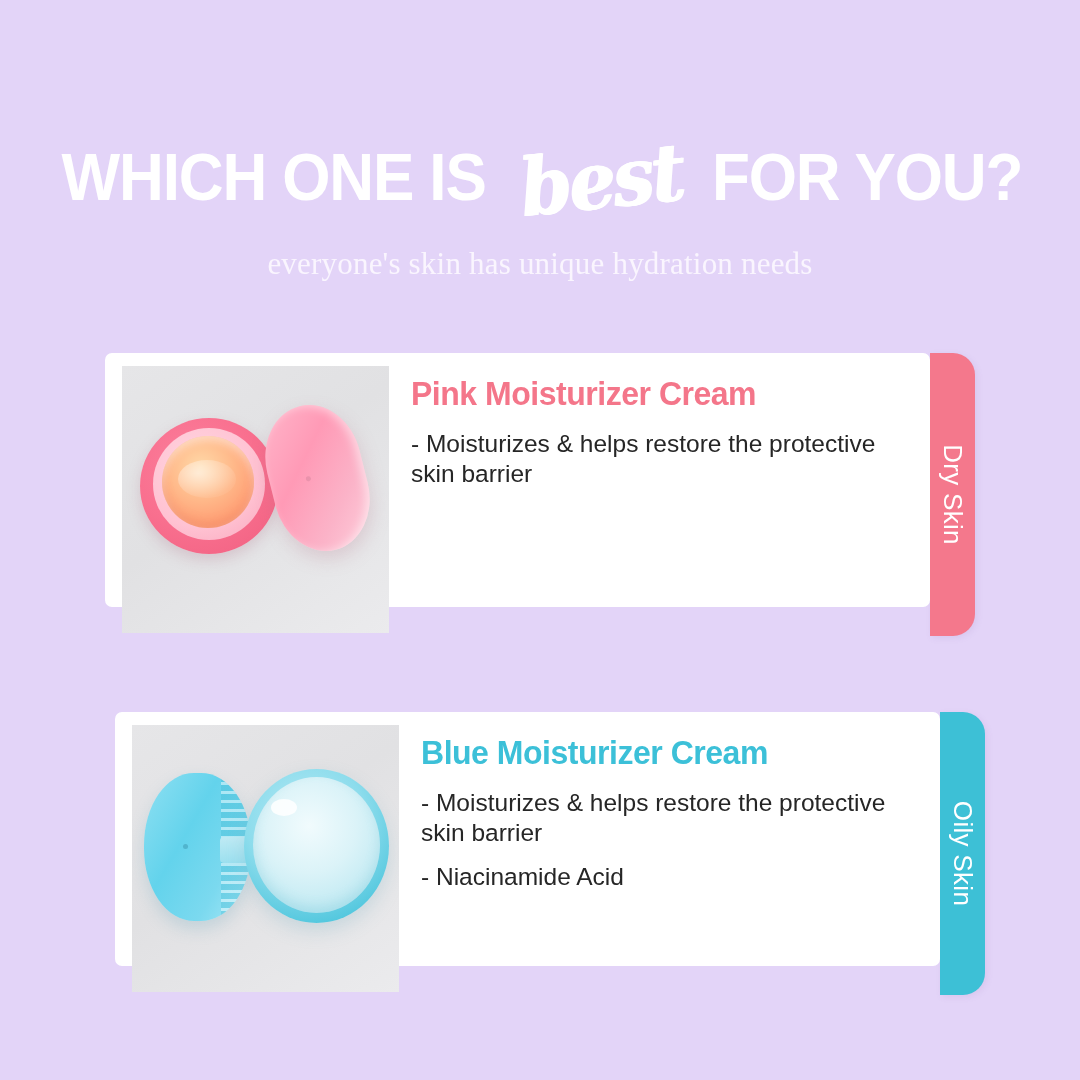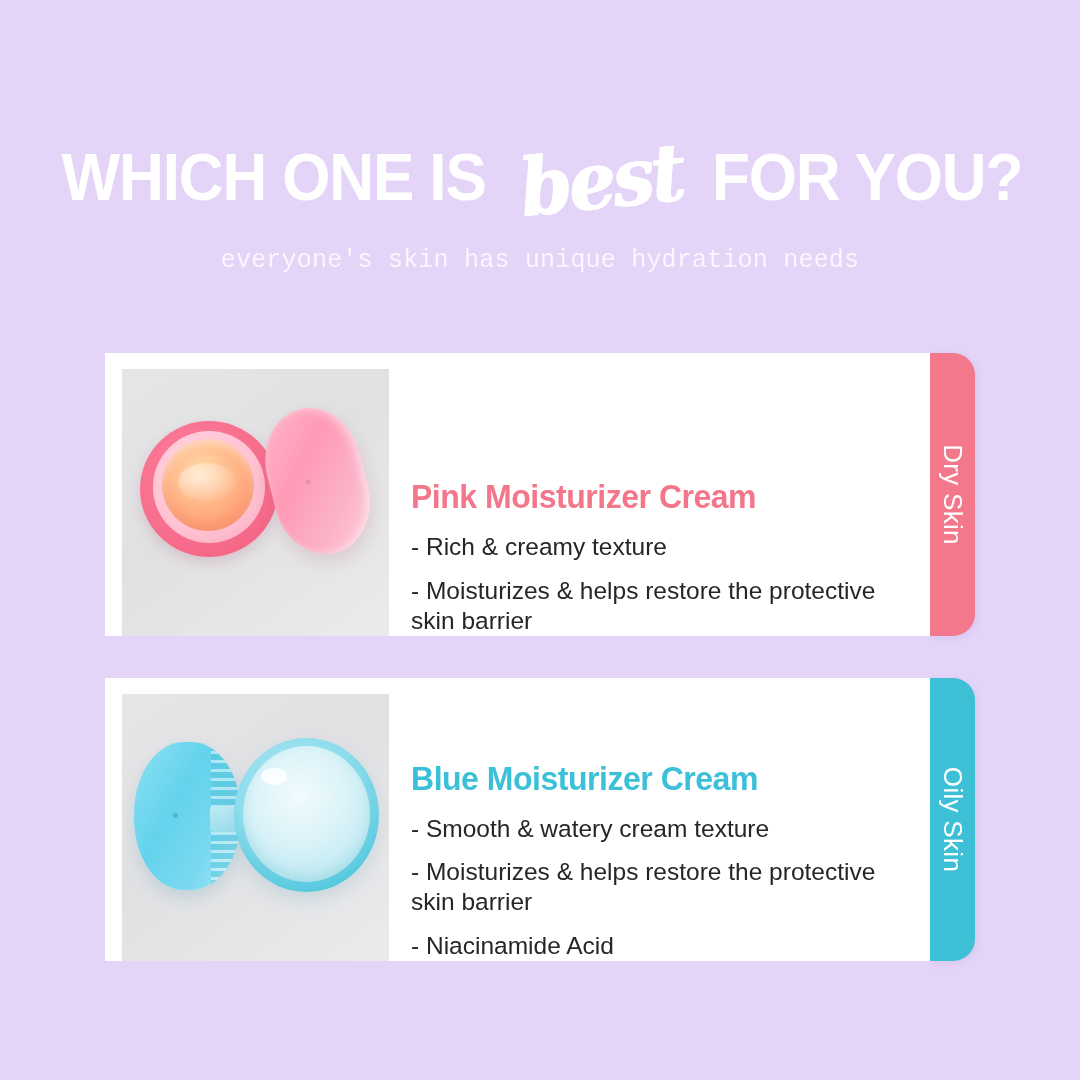--- a/index.html
+++ b/index.html
@@ -60,47 +60,48 @@
     position: relative;
     top: 8px;
     transform: rotate(-6deg) scaleX(0.92);
     transform-origin: center;
     text-shadow: 1px 0 0 #ffffff, -1px 0 0 #ffffff;
   }
 
   .subtitle {
     margin-top: 34px;
     color: #FBF7FF;
-    font-family: Liberation Mono, monospace;
+    font-family: Liberation Serif, serif;
     font-weight: 300;
-    font-size: 25px;
+    font-size: 31px;
     letter-spacing: 0.2px;
     opacity: 0.96;
   }
 
   
   .card {
     position: absolute;
     left: 105px;
     width: 870px;
     height: 283px;
     display: flex;
   }
 
   .card--pink { top: 353px; }
-  .card--blue { top: 678px; }
+  .card--blue { top: 712px; margin-left: 10px; }
 
   .card-body {
     width: 825px;
-    height: 283px;
+    height: 254px;
     background: #FFFFFF;
     display: flex;
-    align-items: flex-end;
+    align-items: flex-start;
     position: relative;
     z-index: 2;
+    border-radius: 7px;
   }
 
   .product-photo {
     width: 267px;
     height: 267px;
     margin: 13px 0 0 17px;
     flex: 0 0 auto;
     position: relative;
     overflow: hidden;
     background: linear-gradient(145deg, #e6e6e8 0%, #e1e1e3 45%, #ebebed 100%);
@@ -280,21 +281,20 @@
     <div class="product-photo">
       <div class="jar-scene">
         <div class="pj-base"></div>
         <div class="pj-inner-ring"></div>
         <div class="pj-cream"></div>
         <div class="pj-lid"></div>
       </div>
     </div>
     <div class="card-text">
       <div class="card-title">Pink Moisturizer Cream</div>
-      <div class="bullet">- Rich &amp; creamy texture</div>
       <div class="bullet">- Moisturizes &amp; helps restore the protective skin barrier</div>
     </div>
   </div>
   <div class="card-tab">
     <span class="card-tab-label">Dry Skin</span>
   </div>
 </div>
 
 <div class="card card--blue">
   <div class="card-body">
@@ -304,21 +304,20 @@
           <div class="bj-lid-ribs"></div>
           <div class="bj-lid-dot"></div>
         </div>
         <div class="bj-neck"></div>
         <div class="bj-base"></div>
         <div class="bj-gel"></div>
       </div>
     </div>
     <div class="card-text">
       <div class="card-title">Blue Moisturizer Cream</div>
-      <div class="bullet">- Smooth &amp; watery cream texture</div>
       <div class="bullet">- Moisturizes &amp; helps restore the protective skin barrier</div>
       <div class="bullet">- Niacinamide Acid</div>
     </div>
   </div>
   <div class="card-tab">
     <span class="card-tab-label">Oily Skin</span>
   </div>
 </div>
 
 </body></html>

